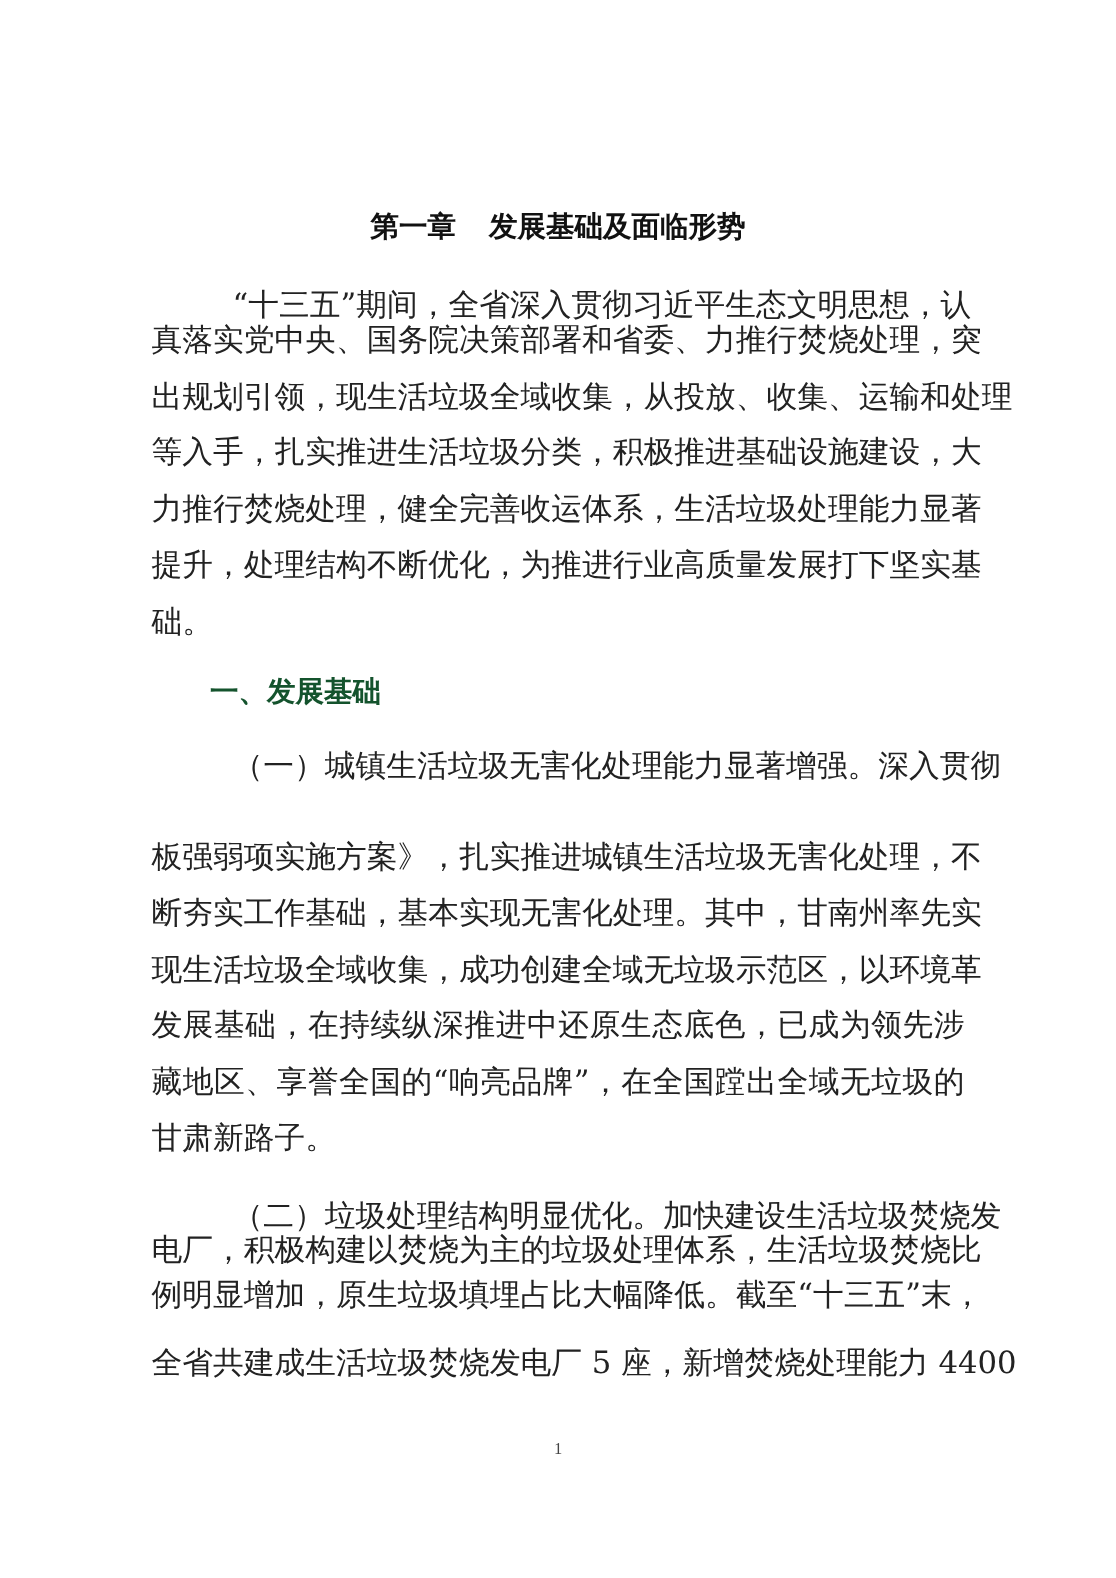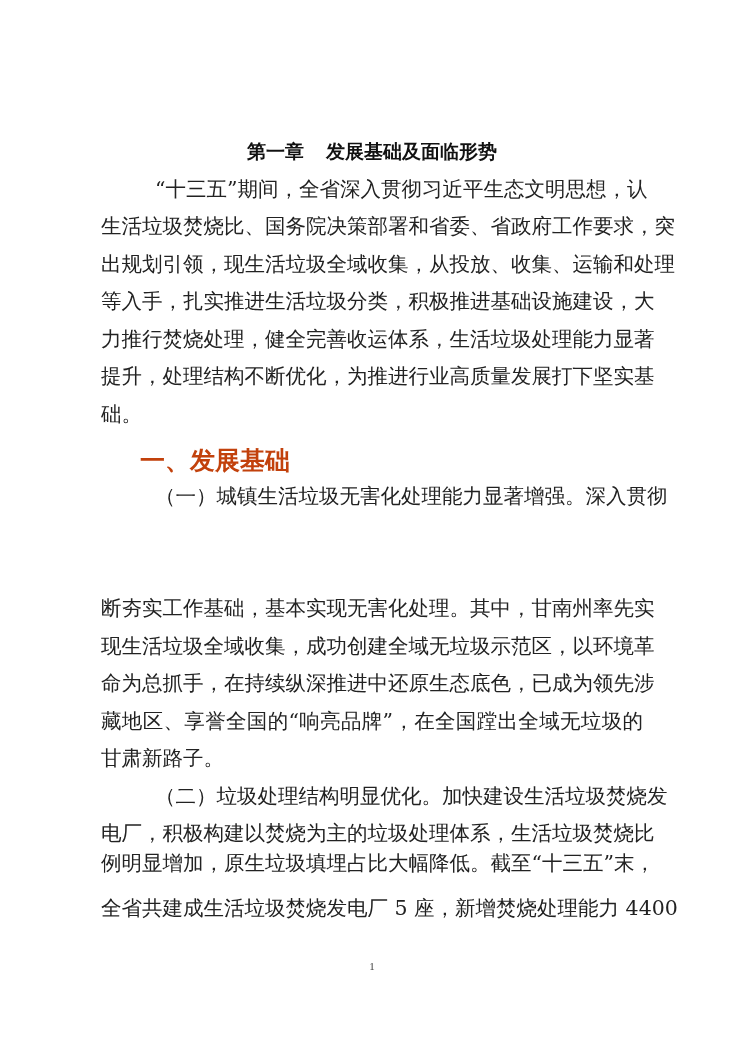--- a/index.html
+++ b/index.html
@@ -6,62 +6,63 @@
     body { width: 744px; height: 1052px; position: relative; overflow: hidden; }
     .page { position: absolute; left: 0; top: 0; width: 744px; height: 1052px; background: #fff; }
     .line {
       position: absolute; left: 101px; width: 542px; height: 30px;
       font-family: "DejaVu Serif", "Liberation Serif", serif;
       font-size: 20.5px; line-height: 30px; color: #222;
       white-space: nowrap; text-align: justify; text-align-last: justify;
       letter-spacing: 0px;
     }
     .line.last { text-align-last: left; }
-    .line.indent { left: 155px; width: 488px; }
+    .line.indent { left: 155px; width: 488px; margin-top: 14px; }
     .title {
       position: absolute; left: 0; width: 744px; top: 136px; height: 30px;
       text-align: center;
       font-family: "DejaVu Sans", "Liberation Sans", sans-serif;
       font-weight: bold; font-size: 19px; line-height: 30px; color: #111;
       word-spacing: 0;
     }
     .title .gap { display: inline-block; width: 22px; }
     .heading {
       position: absolute; left: 140px; top: 446px; height: 30px;
       font-family: "DejaVu Sans", "Liberation Sans", sans-serif;
-      font-weight: bold; font-size: 25px; line-height: 30px; color: #c2410c;
+      font-weight: bold; font-size: 19px; line-height: 30px; color: #14532d;
     }
     .pagenum {
       position: absolute; left: 0; width: 744px; top: 960px; text-align: center;
       font-family: "Liberation Serif", serif; font-size: 11px; color: #444;
     }
   </style>
 </head>
 <body>
 
 <div class="page">
 
   <div class="title">
     <span>第一章</span><span class="gap"></span><span>发展基础及面临形势</span>
   </div>
 
   <div class="line indent" style="top:174px">“十三五”期间，全省深入贯彻习近平生态文明思想，认</div>
-  <div class="line" style="top:211px">生活垃圾焚烧比、国务院决策部署和省委、省政府工作要求，突</div>
+  <div class="line" style="top:211px">真落实党中央、国务院决策部署和省委、力推行焚烧处理，突</div>
   <div class="line" style="top:249px">出规划引领，现生活垃圾全域收集，从投放、收集、运输和处理</div>
   <div class="line" style="top:286px">等入手，扎实推进生活垃圾分类，积极推进基础设施建设，大</div>
   <div class="line" style="top:324px">力推行焚烧处理，健全完善收运体系，生活垃圾处理能力显著</div>
   <div class="line" style="top:361px">提升，处理结构不断优化，为推进行业高质量发展打下坚实基</div>
   <div class="line last" style="top:399px">础。</div>
 
   <div class="heading">一、发展基础</div>
 
   <div class="line indent" style="top:481px">（一）城镇生活垃圾无害化处理能力显著增强。深入贯彻</div>
+  <div class="line" style="top:556px">板强弱项实施方案》，扎实推进城镇生活垃圾无害化处理，不</div>
   <div class="line" style="top:593px">断夯实工作基础，基本实现无害化处理。其中，甘南州率先实</div>
   <div class="line" style="top:631px">现生活垃圾全域收集，成功创建全域无垃圾示范区，以环境革</div>
-  <div class="line" style="top:668px">命为总抓手，在持续纵深推进中还原生态底色，已成为领先涉</div>
+  <div class="line" style="top:668px">发展基础，在持续纵深推进中还原生态底色，已成为领先涉</div>
   <div class="line" style="top:706px">藏地区、享誉全国的“响亮品牌”，在全国蹚出全域无垃圾的</div>
   <div class="line last" style="top:743px">甘肃新路子。</div>
 
   <div class="line indent" style="top:781px">（二）垃圾处理结构明显优化。加快建设生活垃圾焚烧发</div>
   <div class="line" style="top:818px">电厂，积极构建以焚烧为主的垃圾处理体系，生活垃圾焚烧比</div>
   <div class="line" style="top:848px">例明显增加，原生垃圾填埋占比大幅降低。截至“十三五”末，</div>
   <div class="line" style="top:893px">全省共建成生活垃圾焚烧发电厂 5 座，新增焚烧处理能力 4400</div>
 
   <div class="pagenum">1</div>
 </div>

